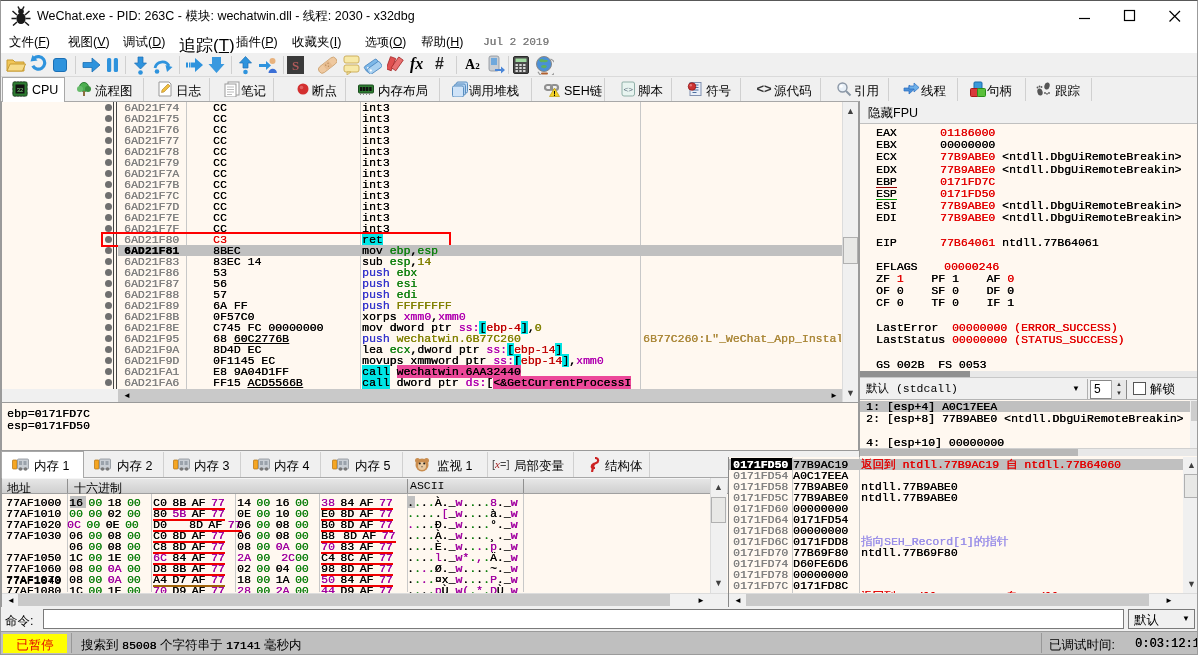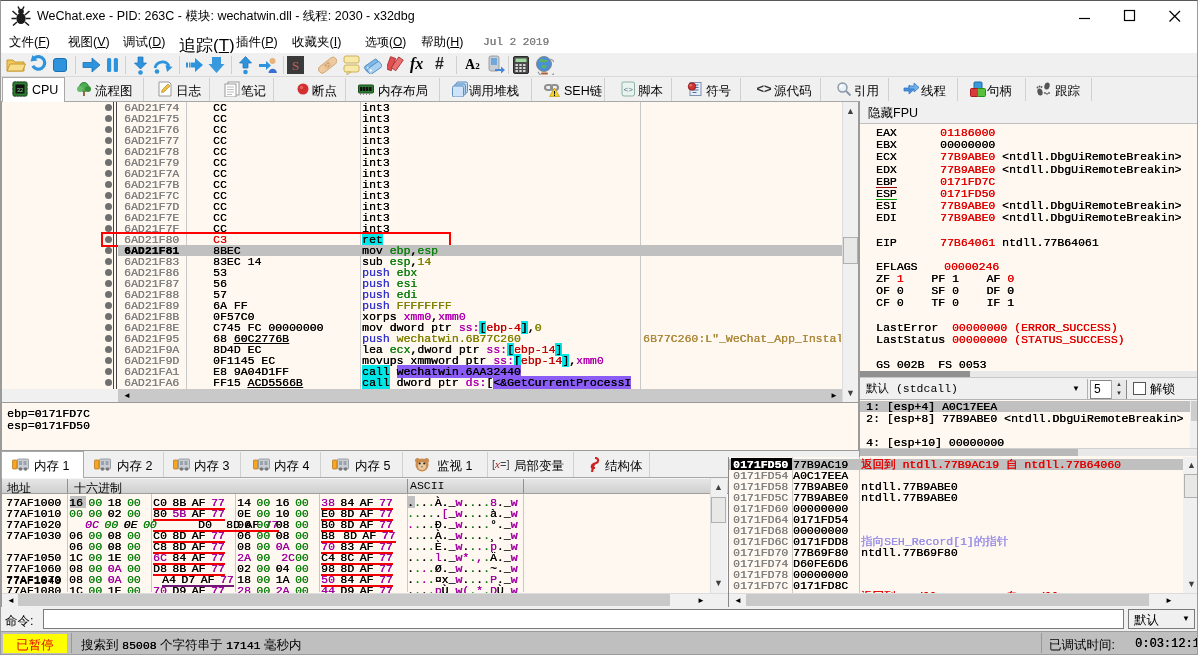--- a/index.html
+++ b/index.html
@@ -11,21 +11,21 @@
 .mono { font-family:"Liberation Mono",monospace; font-size:11.5px; line-height:11px; white-space:pre; text-shadow:0.3px 0 0 currentColor; }
 .gray { color:#808080; }
 .red { color:#e20000; }
 .grn { color:#108010; }
 .blu { color:#3333cc; }
 .oli { color:#808000; }
 .mag { color:#b000b0; }
 .pur { color:#a000a0; }
 .mrn { color:#c00000; }
 .cyb { background:#00e5e5; }
-.yeb { background:#8b5cf6; }
+.yeb { background:#ec4899; }
 .sep { position:absolute; background:#b8b8b8; }
 .vline { position:absolute; background:#c8c8c8; width:1px; }
 .dot { position:absolute; width:7px; height:7px; border-radius:50%; background:#6f6f6f; }
 .tabtxt { font-size:12.5px; }
 .toptab { position:absolute; top:77px; height:23px; border-right:1px solid #d0d0d0; }
 .seltab { top:76px!important; height:25px!important; background:#fff; border:1px solid #a8a8a8; border-bottom:none; }
 .sb { position:absolute; background:#f0f0f0; }
 .sbt { position:absolute; background:#cdcdcd; }
 .hdr { background:linear-gradient(#e6e6e6,#cfcfcf); border-bottom:1px solid #a0a0a0; border-top:1px solid #f5f5f5;}
 </style>
@@ -582,22 +582,22 @@
 <div class="abs mono" style="left:319px;top:19px;border-bottom:2px solid #f00000;"><span style="display:inline-block;width:19.3px;"><span class="pur">38</span></span><span style="display:inline-block;width:19.3px;">84</span><span style="display:inline-block;width:19.3px;">AF</span><span class="pur" style="display:inline-block;width:14px;">77</span></div>
 <div class="abs" style="left:405px;top:18px;width:8px;height:12px;background:#c0c0c0;"></div>
 <div class="abs mono" style="left:405px;top:19px;">.<span class="grn">.</span>.<span class="grn">.</span>À._<span class="pur">w</span>.<span class="grn">.</span>.<span class="grn">.</span><span class="pur">8</span>._<span class="pur">w</span></div>
 <div class="abs mono" style="left:4px;top:30px;">77AF1010</div>
 <div class="abs mono" style="left:67px;top:30px;"><span style="display:inline-block;width:19.3px;"><span class="grn">00</span></span><span style="display:inline-block;width:19.3px;"><span class="grn">00</span></span><span style="display:inline-block;width:19.3px;">02</span><span style="display:inline-block;width:19.3px;"><span class="grn">00</span></span></div>
 <div class="abs mono" style="left:151px;top:30px;border-bottom:2px solid #f00000;"><span style="display:inline-block;width:19.3px;">80</span><span style="display:inline-block;width:19.3px;"><span class="pur">5B</span></span><span style="display:inline-block;width:19.3px;">AF</span><span class="pur" style="display:inline-block;width:14px;">77</span></div>
 <div class="abs mono" style="left:235px;top:30px;"><span style="display:inline-block;width:19.3px;">0E</span><span style="display:inline-block;width:19.3px;"><span class="grn">00</span></span><span style="display:inline-block;width:19.3px;">10</span><span style="display:inline-block;width:19.3px;"><span class="grn">00</span></span></div>
 <div class="abs mono" style="left:319px;top:30px;border-bottom:2px solid #f00000;"><span style="display:inline-block;width:19.3px;">E0</span><span style="display:inline-block;width:19.3px;">8D</span><span style="display:inline-block;width:19.3px;">AF</span><span class="pur" style="display:inline-block;width:14px;">77</span></div>
 <div class="abs mono" style="left:405px;top:30px;"><span class="grn">.</span><span class="grn">.</span>.<span class="grn">.</span>.<span class="pur">[</span>_<span class="pur">w</span>.<span class="grn">.</span>.<span class="grn">.</span>à._<span class="pur">w</span></div>
 <div class="abs mono" style="left:4px;top:41px;">77AF1020</div>
-<div class="abs mono" style="left:83px;top:41px;font-style:italic;"><span style="display:inline-block;width:19.3px;"><span class="pur">0C</span></span><span style="display:inline-block;width:19.3px;"><span class="grn">00</span></span><span style="display:inline-block;width:19.3px;">0E</span><span style="display:inline-block;width:19.3px;"><span class="grn">00</span></span></div>
-<div class="abs mono" style="left:151px;top:41px;border-bottom:2px solid #f00000;"><span style="display:inline-block;width:28px;margin-left:45px;">D0</span><span style="display:inline-block;width:19.3px;">8D</span><span style="display:inline-block;width:19.3px;">AF</span><span class="pur" style="display:inline-block;width:14px;">77</span></div>
+<div class="abs mono" style="left:65px;top:41px;"><span style="display:inline-block;width:19.3px;"><span class="pur">0C</span></span><span style="display:inline-block;width:19.3px;"><span class="grn">00</span></span><span style="display:inline-block;width:19.3px;">0E</span><span style="display:inline-block;width:19.3px;"><span class="grn">00</span></span></div>
+<div class="abs mono" style="left:151px;top:41px;border-bottom:2px solid #f00000;"><span style="display:inline-block;width:36px;">D0</span><span style="display:inline-block;width:19.3px;">8D</span><span style="display:inline-block;width:19.3px;">AF</span><span class="pur" style="display:inline-block;width:14px;">77</span></div>
 <div class="abs mono" style="left:235px;top:41px;"><span style="display:inline-block;width:19.3px;">06</span><span style="display:inline-block;width:19.3px;"><span class="grn">00</span></span><span style="display:inline-block;width:19.3px;">08</span><span style="display:inline-block;width:19.3px;"><span class="grn">00</span></span></div>
 <div class="abs mono" style="left:319px;top:41px;border-bottom:2px solid #f00000;"><span style="display:inline-block;width:19.3px;">B0</span><span style="display:inline-block;width:19.3px;">8D</span><span style="display:inline-block;width:19.3px;">AF</span><span class="pur" style="display:inline-block;width:14px;">77</span></div>
 <div class="abs mono" style="left:405px;top:41px;"><span class="pur">.</span><span class="grn">.</span>.<span class="grn">.</span>Ð._<span class="pur">w</span>.<span class="grn">.</span>.<span class="grn">.</span>°._<span class="pur">w</span></div>
 <div class="abs mono" style="left:4px;top:52px;">77AF1030</div>
 <div class="abs mono" style="left:67px;top:52px;"><span style="display:inline-block;width:19.3px;">06</span><span style="display:inline-block;width:19.3px;"><span class="grn">00</span></span><span style="display:inline-block;width:19.3px;">08</span><span style="display:inline-block;width:19.3px;"><span class="grn">00</span></span></div>
 <div class="abs mono" style="left:151px;top:52px;border-bottom:2px solid #f00000;"><span style="display:inline-block;width:19.3px;">C0</span><span style="display:inline-block;width:19.3px;">8D</span><span style="display:inline-block;width:19.3px;">AF</span><span class="pur" style="display:inline-block;width:14px;">77</span></div>
 <div class="abs mono" style="left:235px;top:52px;"><span style="display:inline-block;width:19.3px;">06</span><span style="display:inline-block;width:19.3px;"><span class="grn">00</span></span><span style="display:inline-block;width:19.3px;">08</span><span style="display:inline-block;width:19.3px;"><span class="grn">00</span></span></div>
 <div class="abs mono" style="left:319px;top:52px;border-bottom:2px solid #f00000;"><span style="display:inline-block;width:22px;">B8</span><span style="display:inline-block;width:19.3px;">8D</span><span style="display:inline-block;width:19.3px;">AF</span><span class="pur" style="display:inline-block;width:14px;">77</span></div>
 <div class="abs mono" style="left:405px;top:52px;">.<span class="grn">.</span>.<span class="grn">.</span>À._<span class="pur">w</span>.<span class="grn">.</span>.<span class="grn">.</span>¸._<span class="pur">w</span></div>
 <div class="abs mono" style="left:4px;top:63px;margin-top:34px;">77AF1040</div>
@@ -613,21 +613,21 @@
 <div class="abs mono" style="left:319px;top:74px;border-bottom:2px solid #f00000;"><span style="display:inline-block;width:19.3px;">C4</span><span style="display:inline-block;width:19.3px;">8C</span><span style="display:inline-block;width:19.3px;">AF</span><span class="pur" style="display:inline-block;width:14px;">77</span></div>
 <div class="abs mono" style="left:405px;top:74px;">.<span class="grn">.</span>.<span class="grn">.</span><span class="pur">l</span>._<span class="pur">w</span><span class="pur">*</span><span class="grn">.</span><span class="pur">,</span><span class="grn">.</span>Ä._<span class="pur">w</span></div>
 <div class="abs mono" style="left:4px;top:85px;">77AF1060</div>
 <div class="abs mono" style="left:67px;top:85px;"><span style="display:inline-block;width:19.3px;">08</span><span style="display:inline-block;width:19.3px;"><span class="grn">00</span></span><span style="display:inline-block;width:19.3px;"><span class="pur">0A</span></span><span style="display:inline-block;width:19.3px;"><span class="grn">00</span></span></div>
 <div class="abs mono" style="left:151px;top:85px;border-bottom:2px solid #f00000;"><span style="display:inline-block;width:19.3px;">D8</span><span style="display:inline-block;width:19.3px;">8B</span><span style="display:inline-block;width:19.3px;">AF</span><span class="pur" style="display:inline-block;width:14px;">77</span></div>
 <div class="abs mono" style="left:235px;top:85px;"><span style="display:inline-block;width:19.3px;">02</span><span style="display:inline-block;width:19.3px;"><span class="grn">00</span></span><span style="display:inline-block;width:19.3px;">04</span><span style="display:inline-block;width:19.3px;"><span class="grn">00</span></span></div>
 <div class="abs mono" style="left:319px;top:85px;border-bottom:2px solid #f00000;"><span style="display:inline-block;width:19.3px;">98</span><span style="display:inline-block;width:19.3px;">8D</span><span style="display:inline-block;width:19.3px;">AF</span><span class="pur" style="display:inline-block;width:14px;">77</span></div>
 <div class="abs mono" style="left:405px;top:85px;">.<span class="grn">.</span><span class="pur">.</span><span class="grn">.</span>Ø._<span class="pur">w</span>.<span class="grn">.</span>.<span class="grn">.</span>~._<span class="pur">w</span></div>
 <div class="abs mono" style="left:4px;top:96px;">77AF1070</div>
 <div class="abs mono" style="left:67px;top:96px;"><span style="display:inline-block;width:19.3px;">08</span><span style="display:inline-block;width:19.3px;"><span class="grn">00</span></span><span style="display:inline-block;width:19.3px;"><span class="pur">0A</span></span><span style="display:inline-block;width:19.3px;"><span class="grn">00</span></span></div>
-<div class="abs mono" style="left:160px;top:96px;border-bottom:2px solid #701a75;"><span style="display:inline-block;width:19.3px;">A4</span><span style="display:inline-block;width:19.3px;">D7</span><span style="display:inline-block;width:19.3px;">AF</span><span class="pur" style="display:inline-block;width:14px;">77</span></div>
+<div class="abs mono" style="left:151px;top:96px;border-bottom:2px solid #a16207;"><span style="display:inline-block;width:19.3px;">A4</span><span style="display:inline-block;width:19.3px;">D7</span><span style="display:inline-block;width:19.3px;">AF</span><span class="pur" style="display:inline-block;width:14px;">77</span></div>
 <div class="abs mono" style="left:235px;top:96px;"><span style="display:inline-block;width:19.3px;">18</span><span style="display:inline-block;width:19.3px;"><span class="grn">00</span></span><span style="display:inline-block;width:19.3px;">1A</span><span style="display:inline-block;width:19.3px;"><span class="grn">00</span></span></div>
 <div class="abs mono" style="left:319px;top:96px;border-bottom:2px solid #f00000;"><span style="display:inline-block;width:19.3px;"><span class="pur">50</span></span><span style="display:inline-block;width:19.3px;">84</span><span style="display:inline-block;width:19.3px;">AF</span><span class="pur" style="display:inline-block;width:14px;">77</span></div>
 <div class="abs mono" style="left:405px;top:96px;">.<span class="grn">.</span><span class="pur">.</span><span class="grn">.</span>¤x_<span class="pur">w</span>.<span class="grn">.</span>.<span class="grn">.</span><span class="pur">P</span>._<span class="pur">w</span></div>
 <div class="abs mono" style="left:4px;top:107px;">77AF1080</div>
 <div class="abs mono" style="left:67px;top:107px;"><span style="display:inline-block;width:19.3px;">1C</span><span style="display:inline-block;width:19.3px;"><span class="grn">00</span></span><span style="display:inline-block;width:19.3px;">1E</span><span style="display:inline-block;width:19.3px;"><span class="grn">00</span></span></div>
 <div class="abs mono" style="left:151px;top:107px;border-bottom:2px solid #f00000;"><span style="display:inline-block;width:19.3px;"><span class="pur">70</span></span><span style="display:inline-block;width:19.3px;">D9</span><span style="display:inline-block;width:19.3px;">AF</span><span class="pur" style="display:inline-block;width:14px;">77</span></div>
 <div class="abs mono" style="left:235px;top:107px;"><span style="display:inline-block;width:19.3px;"><span class="pur">28</span></span><span style="display:inline-block;width:19.3px;"><span class="grn">00</span></span><span style="display:inline-block;width:19.3px;"><span class="pur">2A</span></span><span style="display:inline-block;width:19.3px;"><span class="grn">00</span></span></div>
 <div class="abs mono" style="left:319px;top:107px;border-bottom:2px solid #f00000;"><span style="display:inline-block;width:19.3px;"><span class="pur">44</span></span><span style="display:inline-block;width:19.3px;">D9</span><span style="display:inline-block;width:19.3px;">AF</span><span class="pur" style="display:inline-block;width:14px;">77</span></div>
 <div class="abs mono" style="left:405px;top:107px;">.<span class="grn">.</span>.<span class="grn">.</span><span class="pur">p</span>Ù_<span class="pur">w</span><span class="pur">(</span><span class="grn">.</span><span class="pur">*</span><span class="grn">.</span><span class="pur">D</span>Ù_<span class="pur">w</span></div>
 <div class="sb" style="left:708px;top:0;width:17px;height:115px;border-left:1px solid #dcdcdc;"></div>

